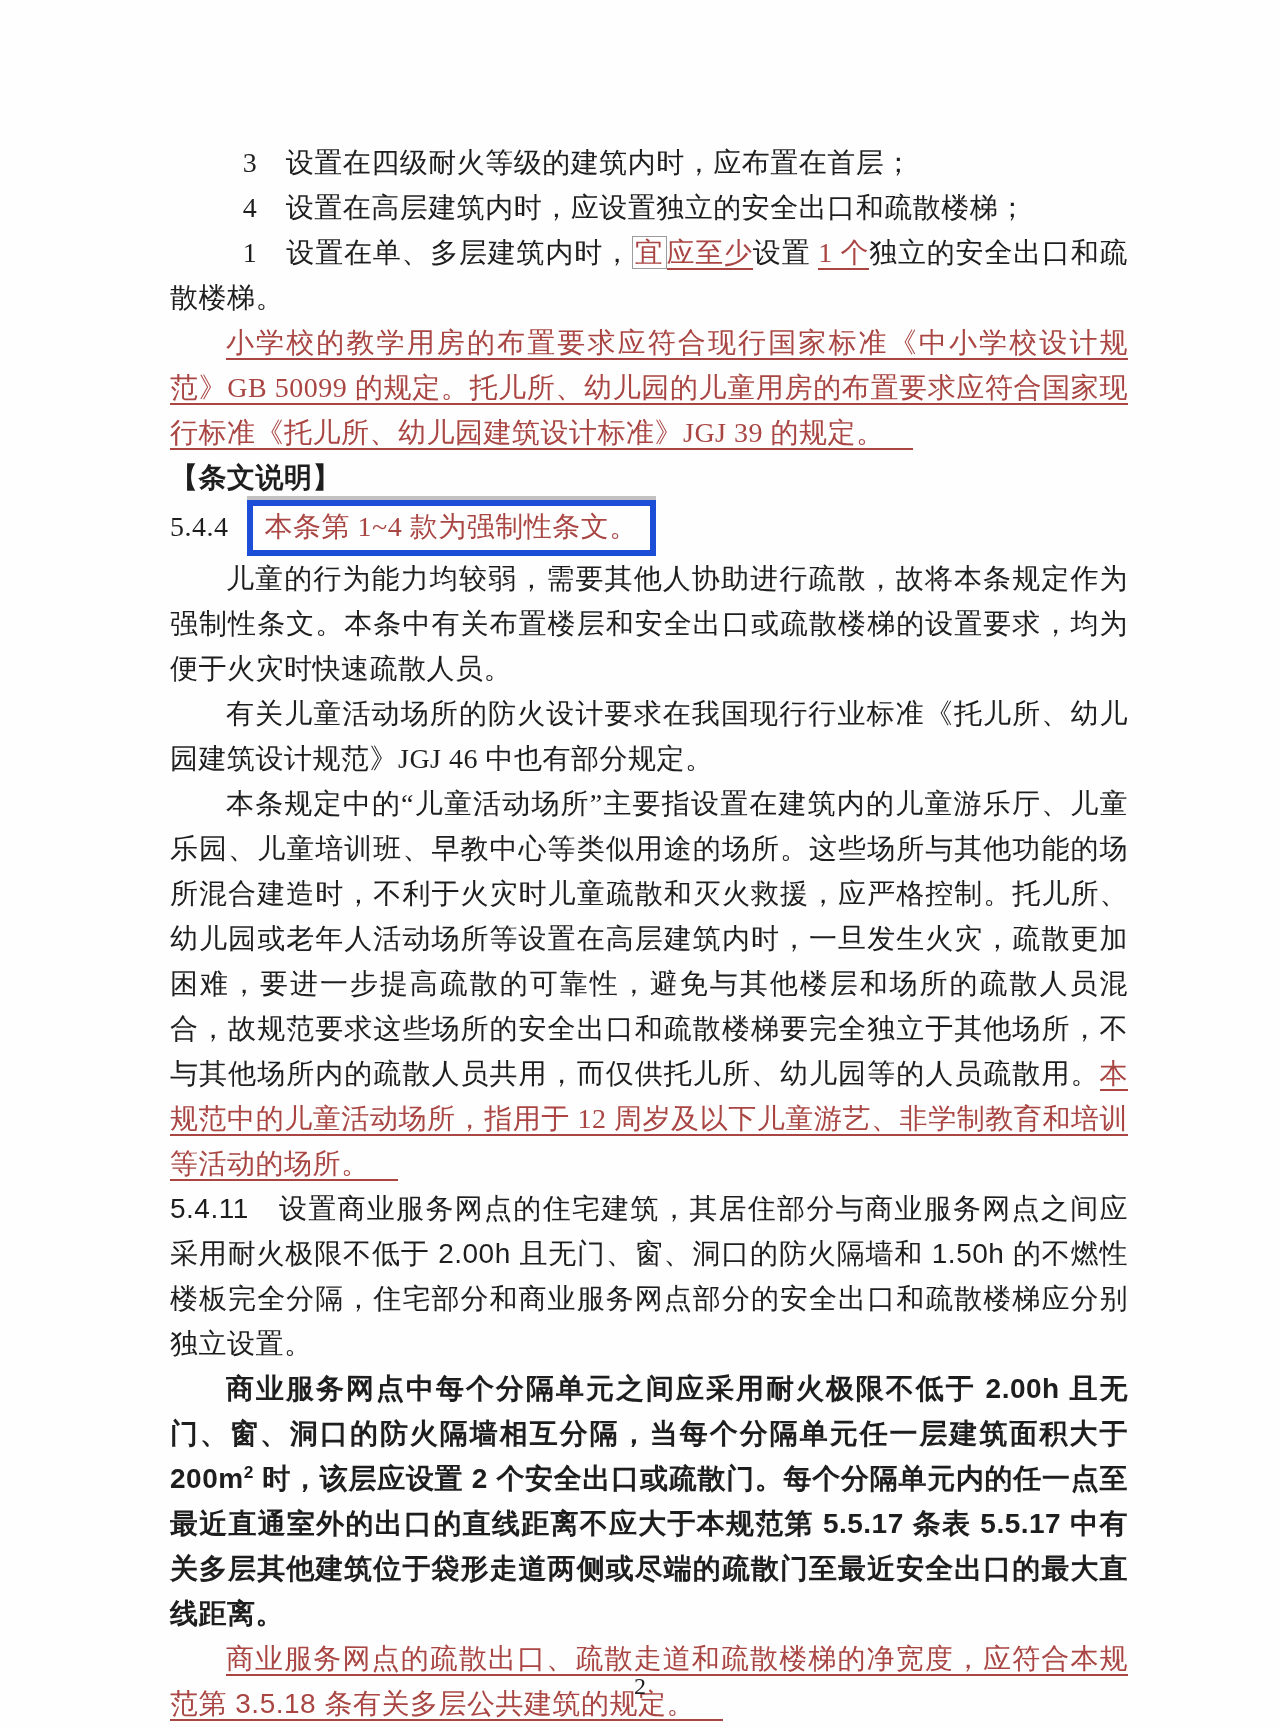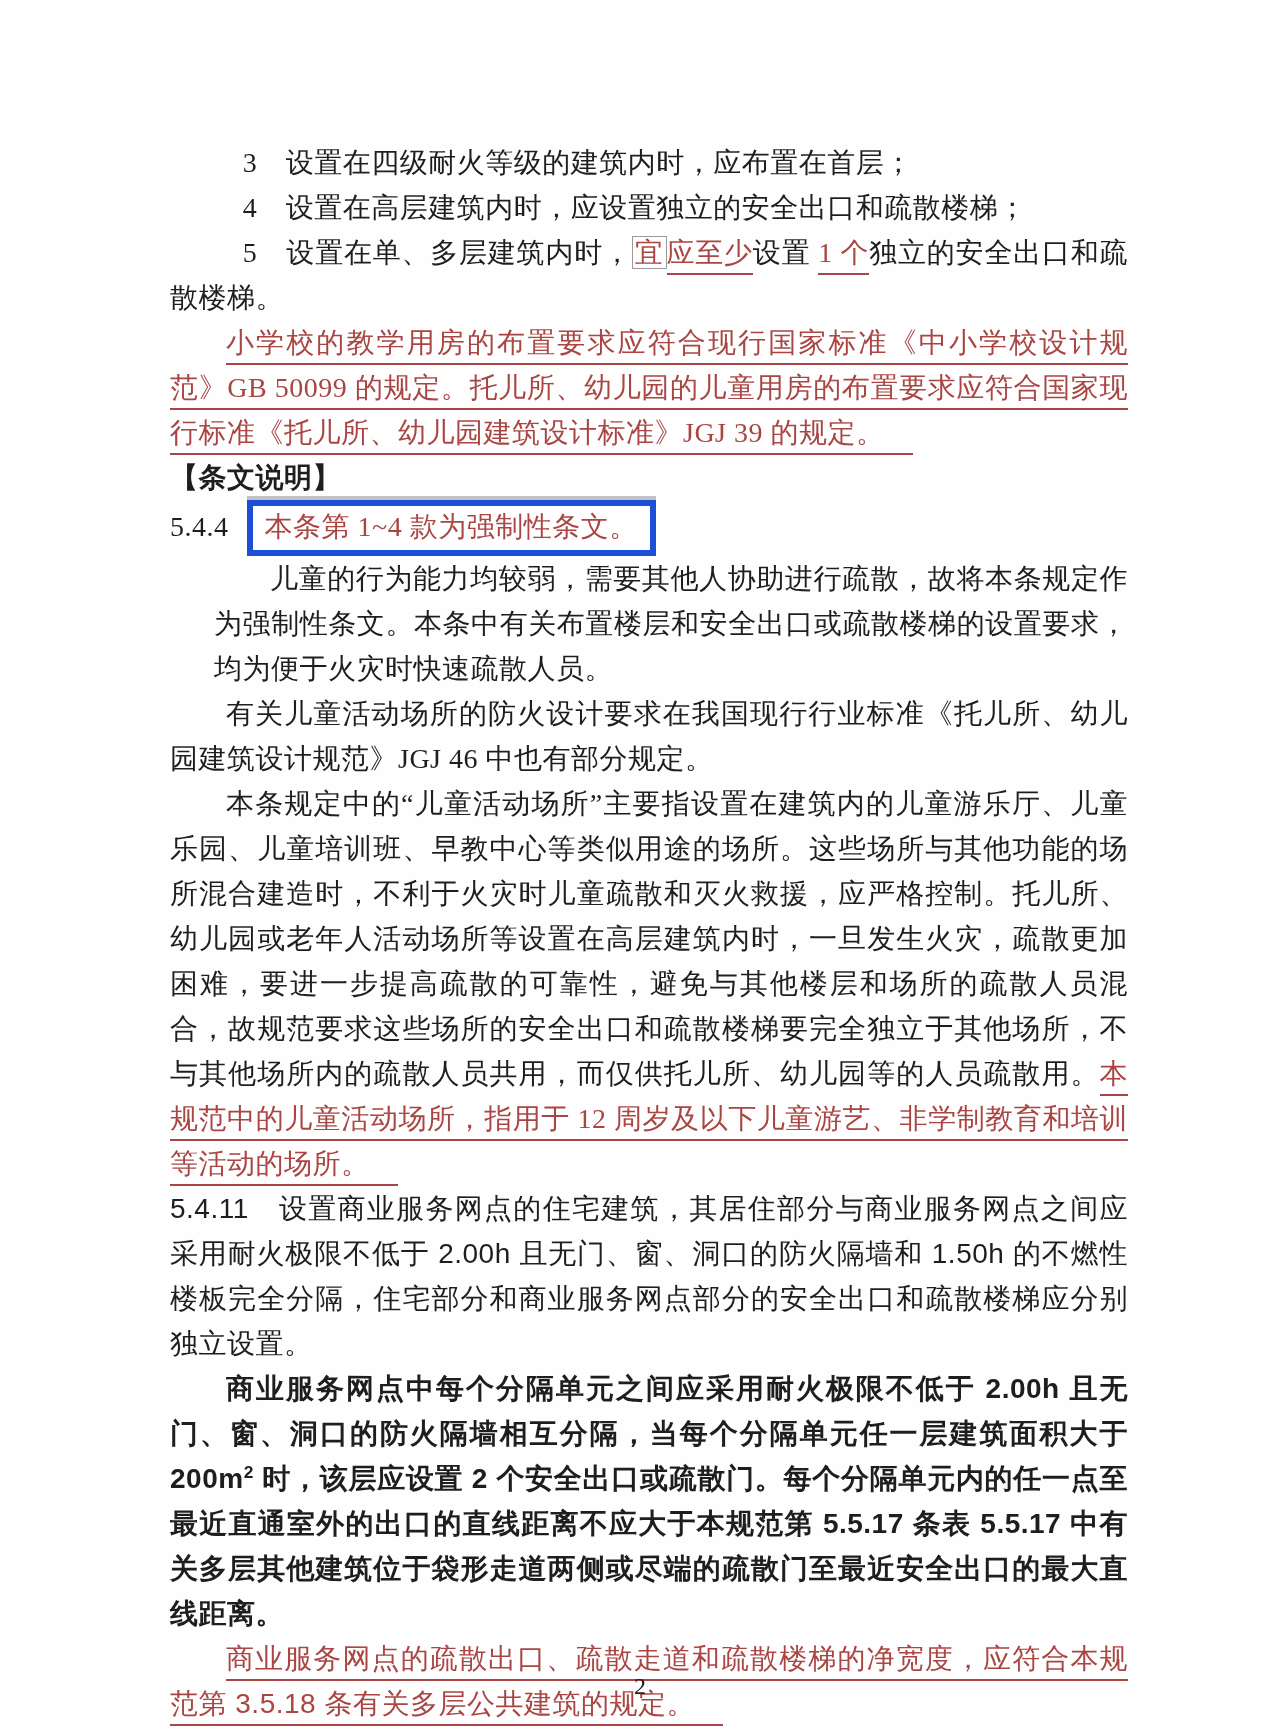--- a/index.html
+++ b/index.html
@@ -32,21 +32,20 @@
   .para.bold { font-weight: bold; }
   .para.small {
     font-size: 23px;
     line-height: 44px;
   }
   
   .run-k { color: var(--ink, #1e1e1e); }
   .run-ru {
     color: var(--red, #a94643);
     border-bottom: 2px solid var(--red, #a94643);
-    padding-bottom: 5px;
   }
   .run-box {
     color: var(--red, #a94643);
     border: 1px solid #9b9b9b;
     padding: 0 2px;
   }
   .run-frame {
     display: inline-block;
     color: var(--red, #a94643);
     border: 6px solid #1d4ed8;
@@ -72,25 +71,25 @@
     color: var(--ink, #1e1e1e);
   }
 </style>
 </head>
 <body>
 
 <div class="page">
   <div id="doc-body">
       <p class="para" style="text-indent: 2.6em;"><span class="run-k">3　设置在四级耐火等级的建筑内时，应布置在首层；</span></p>
       <p class="para" style="text-indent: 2.6em;"><span class="run-k">4　设置在高层建筑内时，应设置独立的安全出口和疏散楼梯；</span></p>
-      <p class="para" style="text-indent: 2.6em;"><span class="run-k">5　设置在单、多层建筑内时，</span><span class="run-box">宜</span><span class="run-ru">应至少</span><span class="run-k">设置 </span><span class="run-ru">1 个</span><span class="run-k">独立的安全出口和疏散楼梯。</span></p>
+      <p class="para" style="text-indent: 2.6em;"><span class="run-k">1　设置在单、多层建筑内时，</span><span class="run-box">宜</span><span class="run-ru">应至少</span><span class="run-k">设置 </span><span class="run-ru">1 个</span><span class="run-k">独立的安全出口和疏散楼梯。</span></p>
       <p class="para" style="text-indent: 2em;"><span class="run-ru">小学校的教学用房的布置要求应符合现行国家标准《中小学校设计规范》GB 50099 的规定。托儿所、幼儿园的儿童用房的布置要求应符合国家现行标准《托儿所、幼儿园建筑设计标准》JGJ 39 的规定。　</span></p>
       <p class="para sans bold"><span class="run-k">【条文说明】</span></p>
       <p class="para"><span class="run-k">5.4.4</span><span class="run-frame">本条第 1~4 款为强制性条文。</span></p>
-      <p class="para" style="text-indent: 2em; margin-left: 44px;"><span class="run-k">儿童的行为能力均较弱，需要其他人协助进行疏散，故将本条规定作为强制性条文。本条中有关布置楼层和安全出口或疏散楼梯的设置要求，均为便于火灾时快速疏散人员。</span></p>
+      <p class="para" style="text-indent: 2em;"><span class="run-k">儿童的行为能力均较弱，需要其他人协助进行疏散，故将本条规定作为强制性条文。本条中有关布置楼层和安全出口或疏散楼梯的设置要求，均为便于火灾时快速疏散人员。</span></p>
       <p class="para" style="text-indent: 2em;"><span class="run-k">有关儿童活动场所的防火设计要求在我国现行行业标准《托儿所、幼儿园建筑设计规范》JGJ 46 中也有部分规定。</span></p>
       <p class="para" style="text-indent: 2em;"><span class="run-k">本条规定中的“儿童活动场所”主要指设置在建筑内的儿童游乐厅、儿童乐园、儿童培训班、早教中心等类似用途的场所。这些场所与其他功能的场所混合建造时，不利于火灾时儿童疏散和灭火救援，应严格控制。托儿所、幼儿园或老年人活动场所等设置在高层建筑内时，一旦发生火灾，疏散更加困难，要进一步提高疏散的可靠性，避免与其他楼层和场所的疏散人员混合，故规范要求这些场所的安全出口和疏散楼梯要完全独立于其他场所，不与其他场所内的疏散人员共用，而仅供托儿所、幼儿园等的人员疏散用。</span><span class="run-ru">本规范中的儿童活动场所，指用于 12 周岁及以下儿童游艺、非学制教育和培训等活动的场所。　</span></p>
       <p class="para sans"><span class="run-k">5.4.11　设置商业服务网点的住宅建筑，其居住部分与商业服务网点之间应采用耐火极限不低于 2.00h 且无门、窗、洞口的防火隔墙和 1.50h 的不燃性楼板完全分隔，住宅部分和商业服务网点部分的安全出口和疏散楼梯应分别独立设置。</span></p>
       <p class="para sans" style="text-indent: 2em; font-weight: bold;"><span class="run-k">商业服务网点中每个分隔单元之间应采用耐火极限不低于 2.00h 且无门、窗、洞口的防火隔墙相互分隔，当每个分隔单元任一层建筑面积大于 200m</span><sup class="run-sup">2</sup><span class="run-k"> 时，该层应设置 2 个安全出口或疏散门。每个分隔单元内的任一点至最近直通室外的出口的直线距离不应大于本规范第 5.5.17 条表 5.5.17 中有关多层其他建筑位于袋形走道两侧或尽端的疏散门至最近安全出口的最大直线距离。</span></p>
       <p class="para sans" style="text-indent: 2em;"><span class="run-ru">商业服务网点的疏散出口、疏散走道和疏散楼梯的净宽度，应符合本规范第 3.5.18 条有关多层公共建筑的规定。　</span></p>
       <p class="para sans small" style="text-indent: 2.2em;"><span class="run-k">注：室内楼梯的距离可按其水平投影长度的 1.50 倍计算。</span></p>
     </div>
   <div class="page-number">2</div>
 </div>
 

